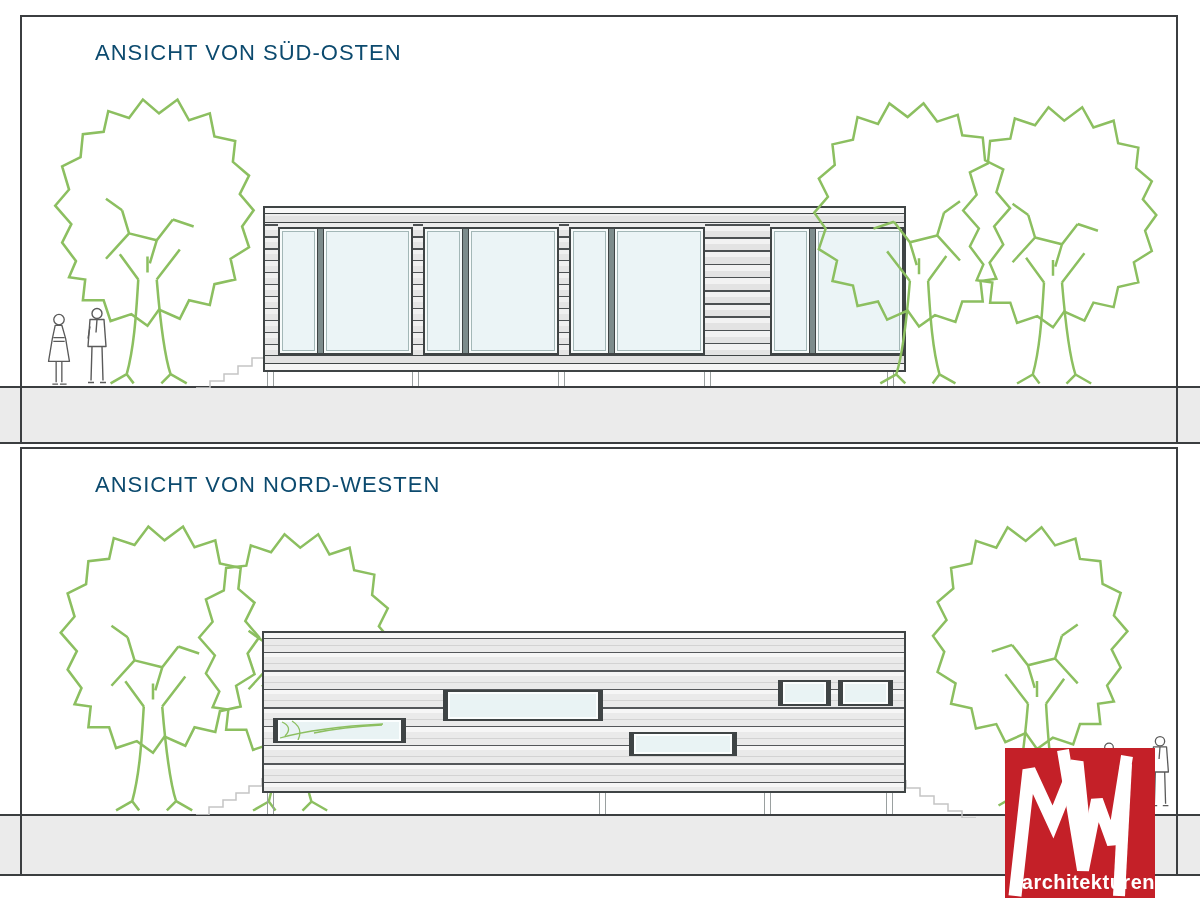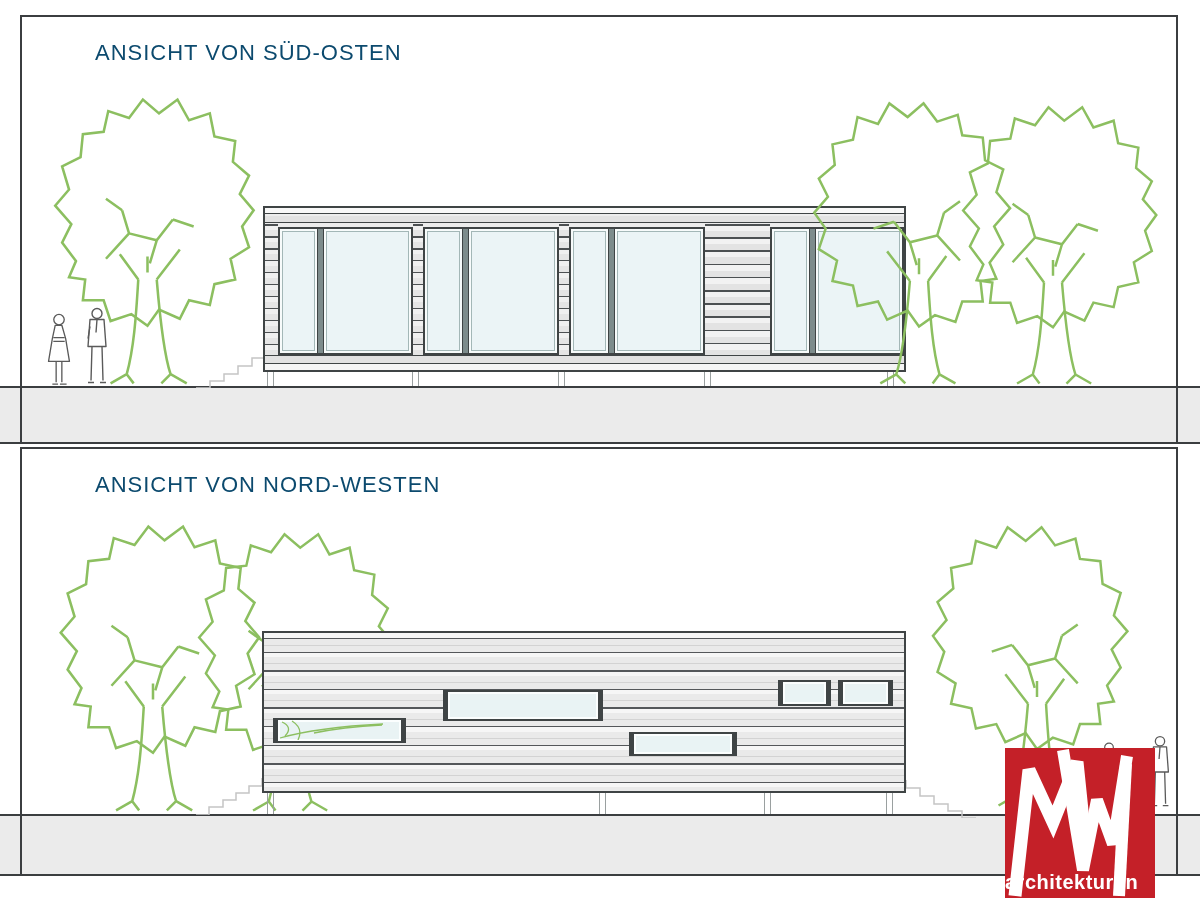--- a/index.html
+++ b/index.html
@@ -35,21 +35,21 @@
   .fascia2{left:0;right:0;top:0;height:6px;background:#f6f6f6;border-bottom:1.5px solid #54575a;}
   .win{border:2.5px solid #3f4445;border-left:5px solid #3f4445;border-right:5px solid #3f4445;
        background:#e9f3f4;box-shadow:inset 0 0 0 2px rgba(252,254,254,.95);}
 
   .tree{overflow:visible;}
   .flip{transform:scaleX(-1);}
 
   
   .logo{left:1005px;top:748px;width:150px;height:150px;background:#c42028;z-index:10;}
   .logo svg{position:absolute;left:0;top:0;}
-  .logo .sub{position:absolute;left:0;right:0;bottom:4px;text-align:left;color:#ffffff;
+  .logo .sub{position:absolute;left:0;right:0;bottom:4px;text-align:right;color:#ffffff;
              font-size:20px;font-weight:bold;letter-spacing:0.5px;}
 </style>
 </head>
 <body>
 
 <svg width="0" height="0" style="position:absolute" aria-hidden="true">
   <defs>
     <symbol id="tree" viewBox="0 0 200 260">
       <g fill="none" stroke="#8cbf60" stroke-width="2.2" stroke-linejoin="miter">
         <path d="M38,150 L26,134 34,118 20,102 32,88 26,68 42,60 44,40 62,38 66,20 84,26 96,10 110,22 126,10 136,28 154,22 158,42 176,46 174,64 188,76 180,92 192,106 182,120 188,138 172,148 176,166 158,170 154,188 136,184 128,200 110,192 100,206 86,196 68,202 62,184 44,184 46,166 32,164 Z"></path>

